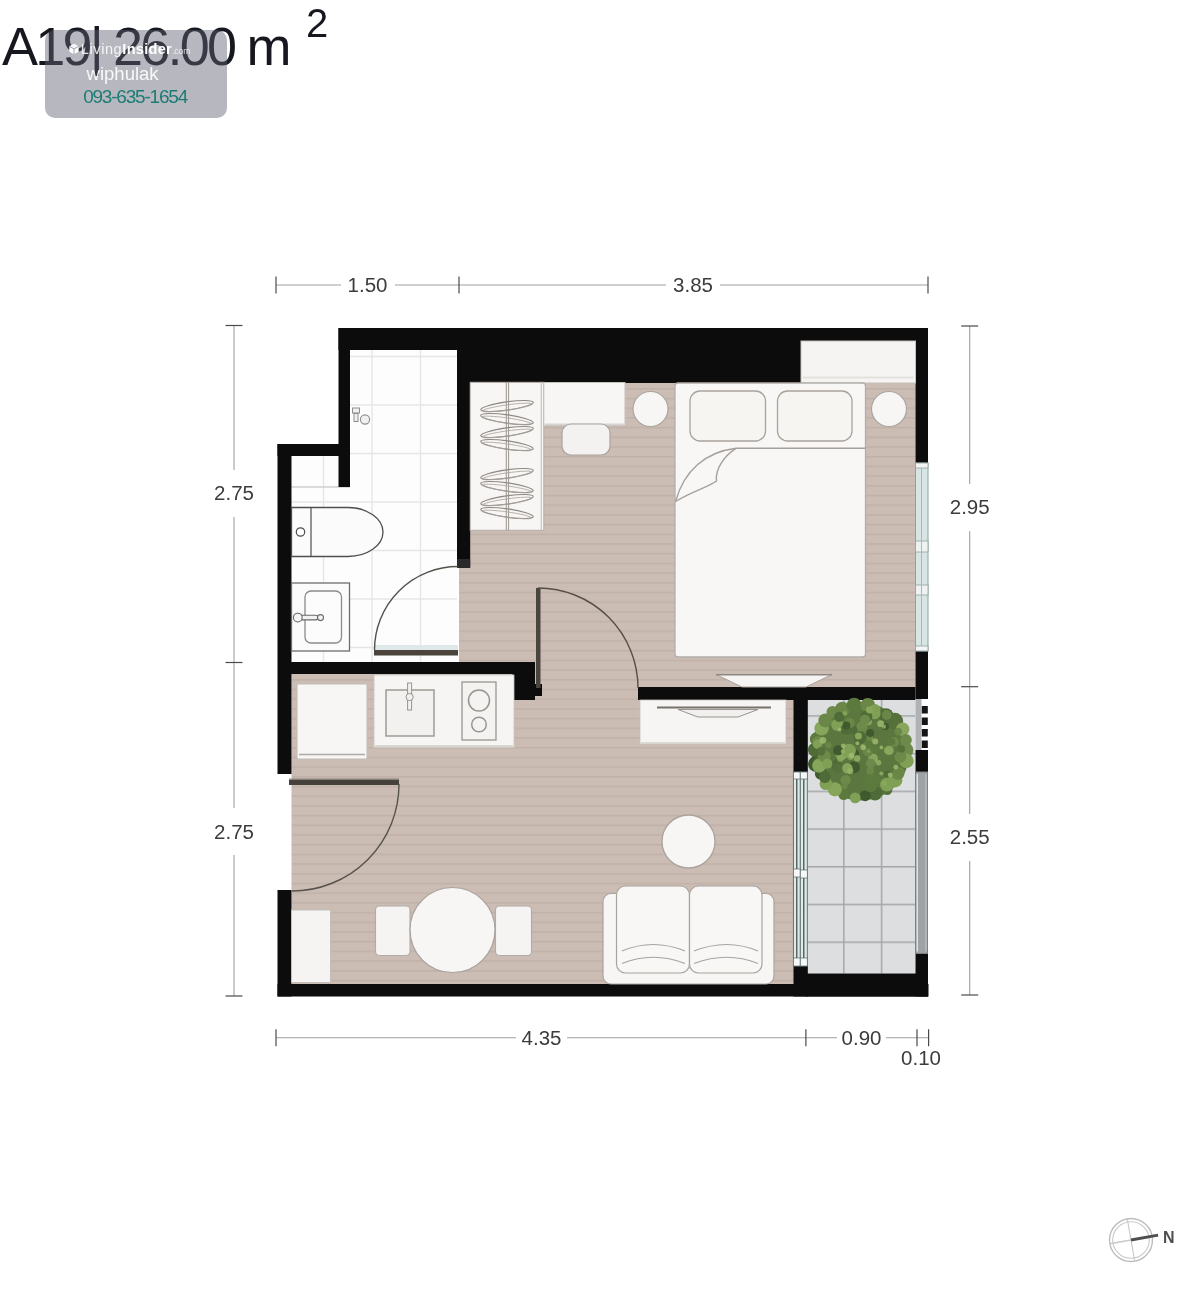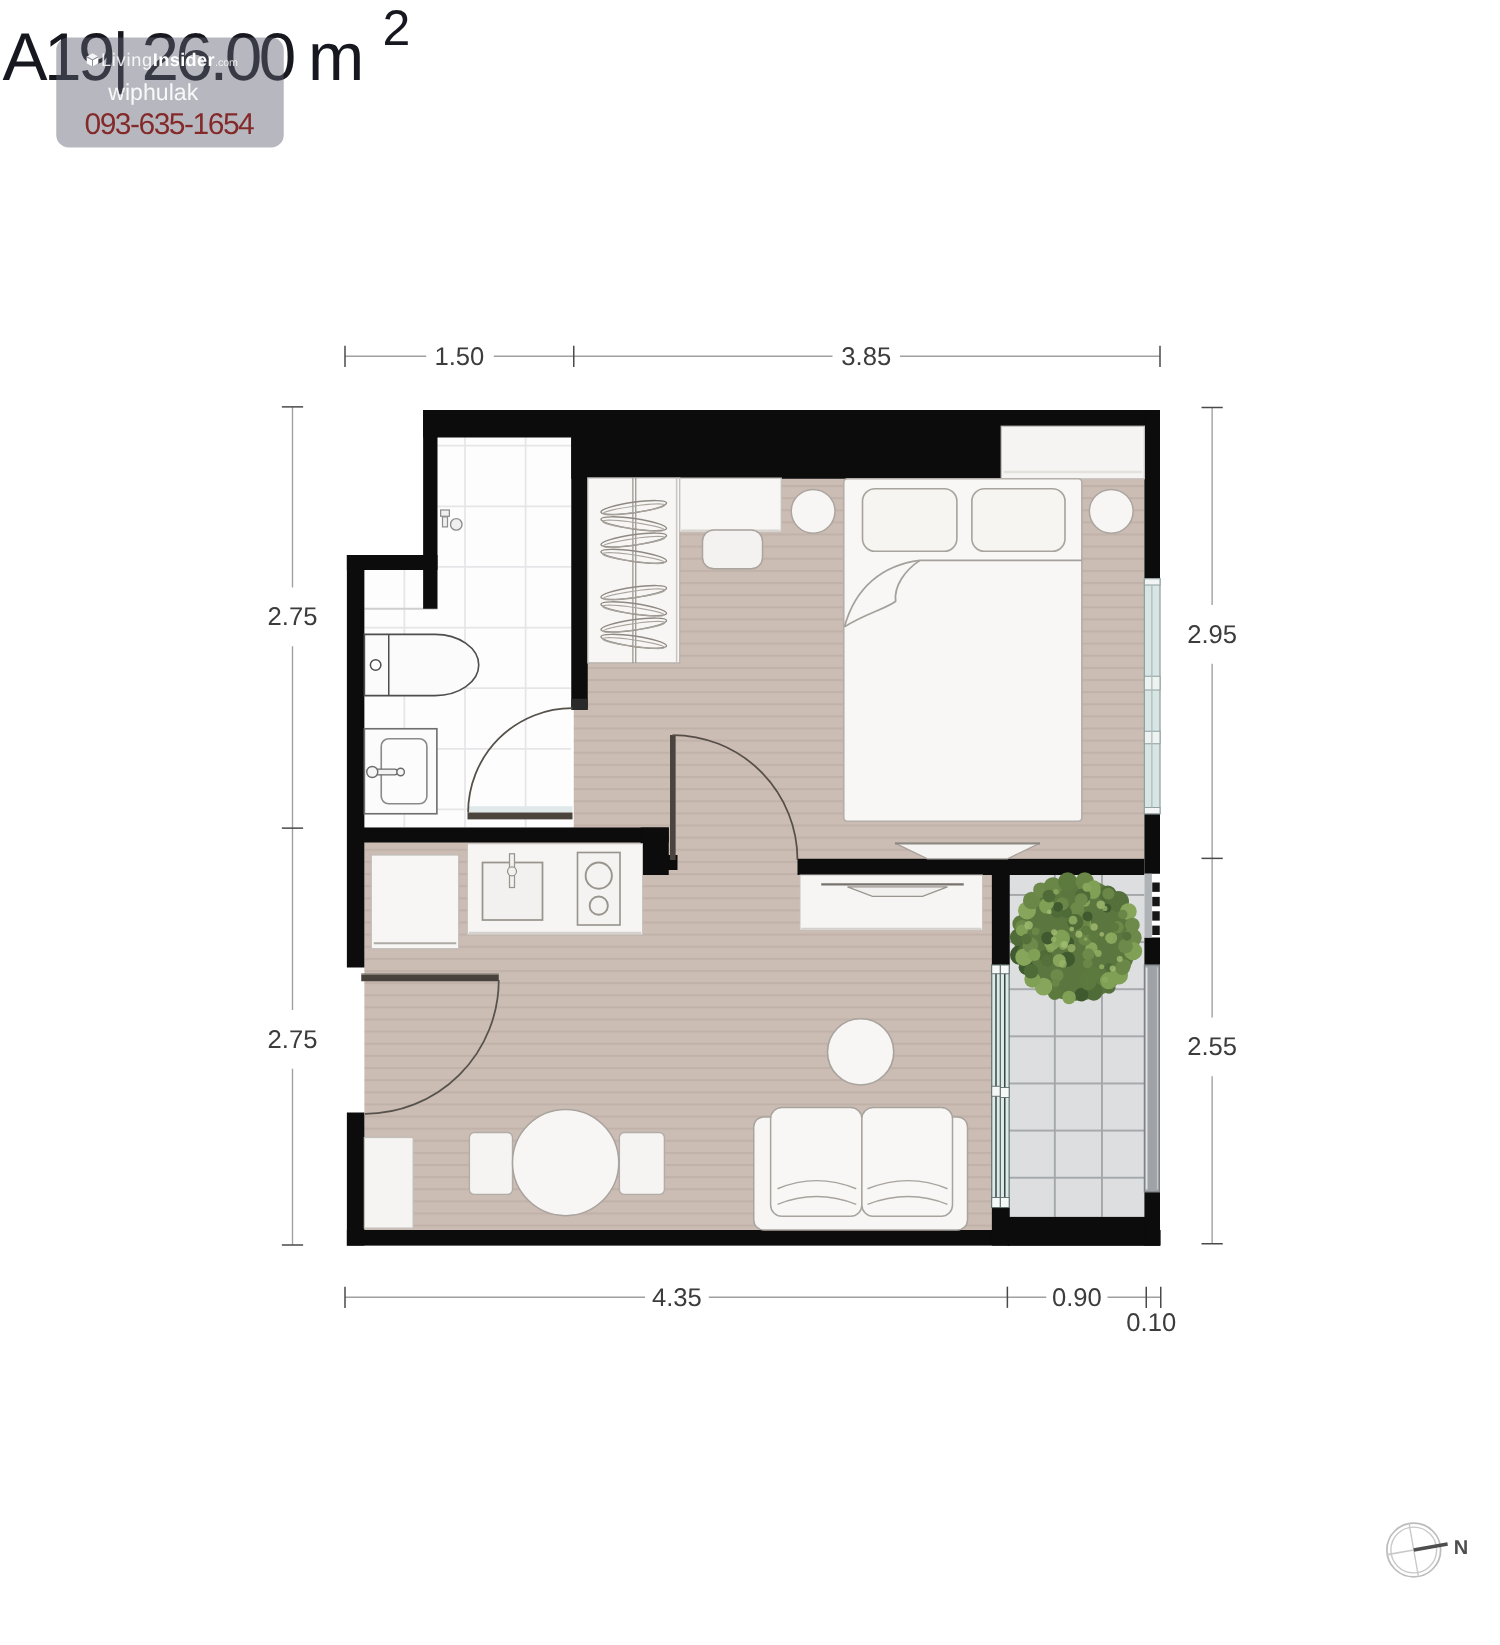--- a/index.html
+++ b/index.html
@@ -468,13 +468,13 @@
 <div class="abs" style="left:44.6px;top:40.5px;width:168px;text-align:center;color:#ffffff;font-size:14.5px;line-height:16px;white-space:nowrap;">
   <svg width="14" height="14" viewBox="0 0 24 24" style="vertical-align:-2.5px">
       <path d="M12 3 L20 7.5 L20 16.5 L12 21 L4 16.5 L4 7.5 Z" fill="#ffffff"></path>
       <path d="M12 3 L20 7.5 L12 12 L4 7.5 Z" fill="#f4f4f6"></path>
       <path d="M12 12 L12 21 M4 7.5 L12 12 L20 7.5" fill="none" stroke="#8b8e9c" stroke-width="1.4"></path>
     </svg><span style="font-weight:400;opacity:.85;letter-spacing:.6px">Living</span><span style="font-weight:700;letter-spacing:.3px">Insider</span><span style="font-size:8.5px;opacity:.8">.com</span>
 </div>
 
 <div class="abs" style="left:44.6px;top:62.5px;width:156px;text-align:center;color:#ffffff;font-size:18.5px;opacity:.9;">wiphulak</div>
 
-<div class="abs" style="left:44.6px;top:86px;width:181px;text-align:center;color:#7f1d1d;font-size:24px;letter-spacing:-1.2px;opacity:.92;">093-635-1654</div>
+<div class="abs" style="left:44.6px;top:86px;width:181px;text-align:center;color:#0f766e;font-size:19px;letter-spacing:-1.2px;opacity:.92;">093-635-1654</div>
 
 </body></html>

